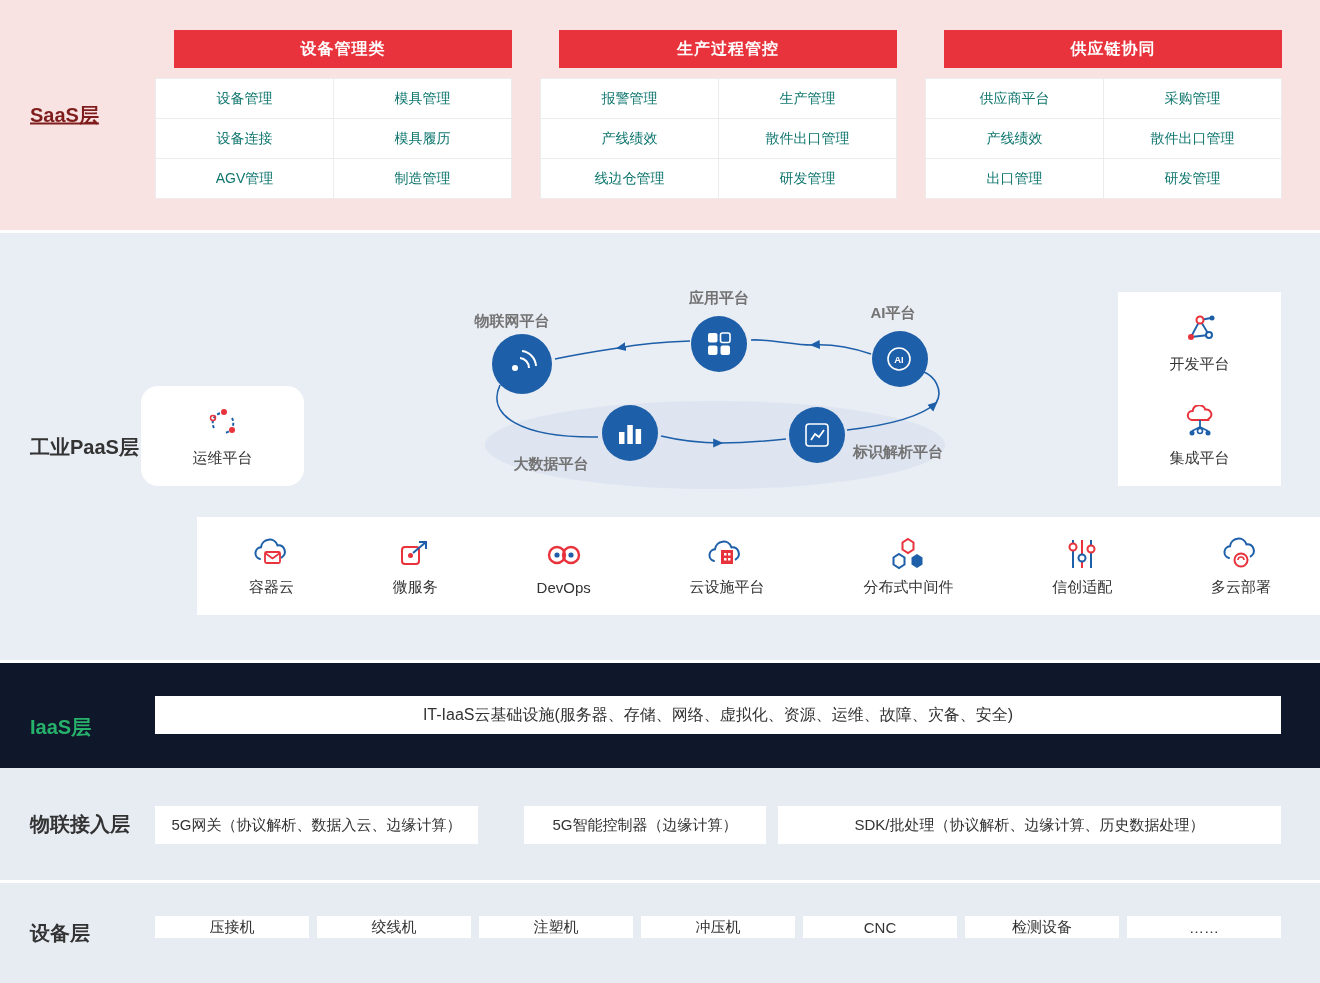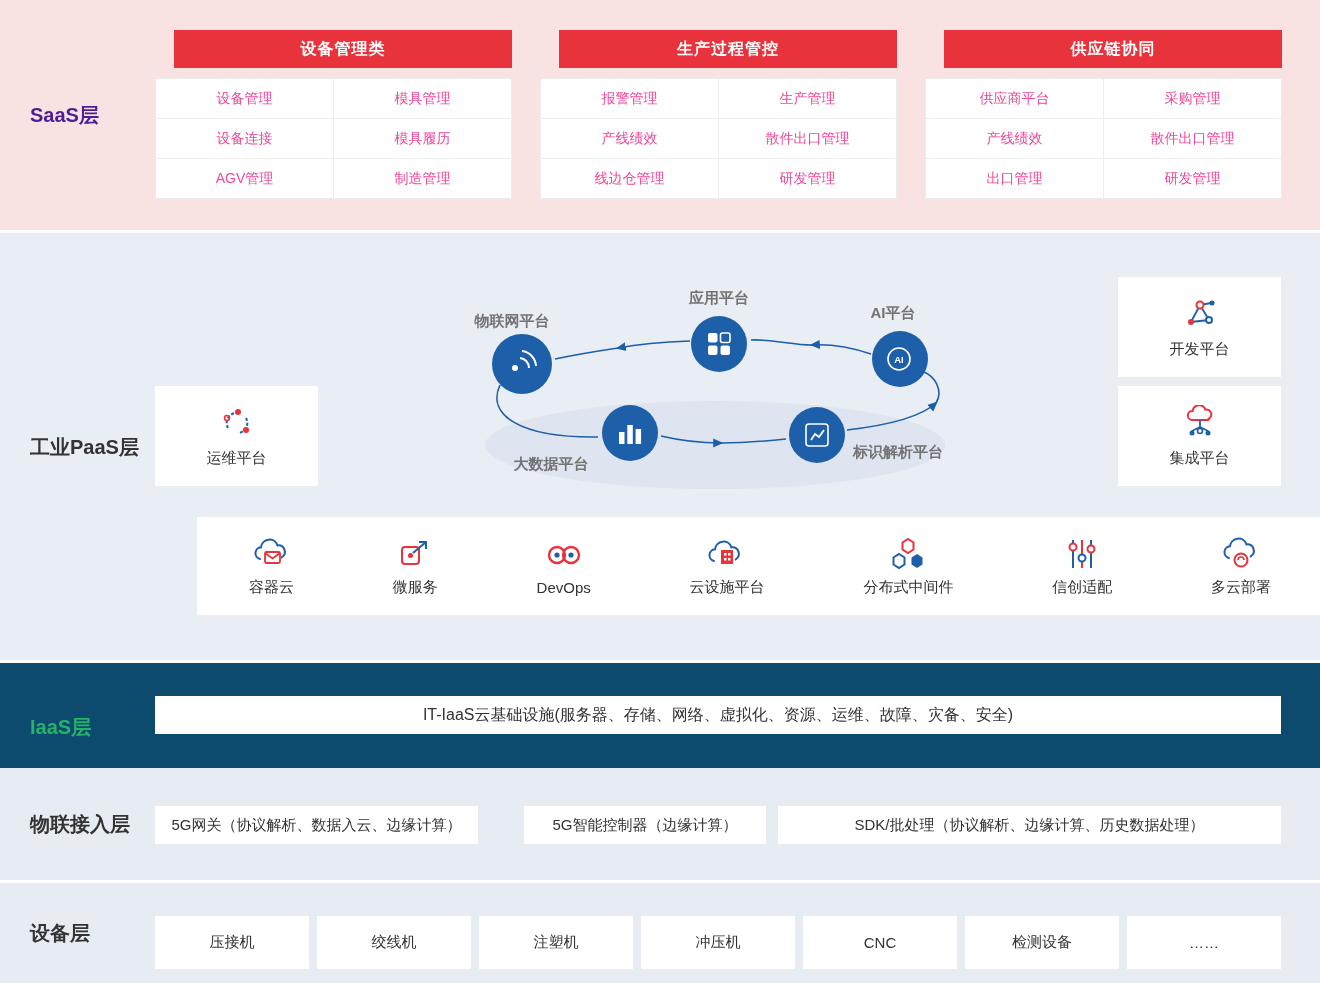--- a/index.html
+++ b/index.html
@@ -2,39 +2,39 @@
 <html><head>
 <meta charset="utf-8">
 <style>
   * { box-sizing: border-box; margin: 0; padding: 0; }
   html, body { width: 1320px; height: 983px; }
   body { position: relative; font-family: "Liberation Sans", "DejaVu Sans", sans-serif; background: #fff; color: #333; overflow: hidden; }
 
   .band { position: absolute; left: 0; width: 1320px; }
   .band-saas   { top: 0;     height: 230px; background: #f8e2e2; }
   .band-paas   { top: 233px; height: 427px; background: #e9edf4; }
-  .band-iaas   { top: 663px; height: 128px; background: #0c4a6e; }
+  .band-iaas   { top: 663px; height: 128px; background: #0f172a; }
   .band-iot    { top: 768px; height: 112px; background: #e7ecf3; }
   .band-device { top: 883px; height: 100px; background: #e7ecf3; }
 
   .layer-label { position: absolute; left: 30px; top: 50%; transform: translateY(-50%);
                  font-size: 20px; font-weight: bold; white-space: nowrap; }
-  .lab-red   { color: #4c1d95; }
+  .lab-red   { color: #7f1d1d; text-decoration: underline; }
   .lab-green { color: #27b26b; }
   .lab-dark  { color: #333333; }
 
   
   .saas-group { position: absolute; top: 30px; width: 357px; }
   .g1 { left: 155px; } .g2 { left: 540px; } .g3 { left: 925px; }
   .group-header { height: 38px; background: #e8323c; color: #fff; font-size: 16px; font-weight: bold;
                   display: flex; align-items: center; justify-content: center; letter-spacing: 1px; margin-left: 19px; }
   .group-cells { margin-top: 10px; display: grid; grid-template-columns: 1fr 1fr; gap: 1px;
                  background: #ececec; border: 1px solid #ececec; }
   .cell { background: #fff; height: 39px; display: flex; align-items: center; justify-content: center;
-          font-size: 14px; color: #ec4899; }
+          font-size: 14px; color: #0f766e; }
 
   
   .card { position: absolute; width: 163px; height: 100px; background: #fff;
           display: flex; flex-direction: column; align-items: center; justify-content: center; gap: 8px; }
   .card-label { font-size: 15px; color: #333; }
 
   
   .cycle { position: absolute; left: 460px; top: 40px; width: 500px; height: 235px; }
   .cycle-svg { position: absolute; left: 0; top: 0; }
   .cycle-label { position: absolute; transform: translateX(-50%); font-size: 15px; font-weight: bold;
@@ -48,21 +48,21 @@
 
   
   .white-bar { position: absolute; height: 38px; background: #fff; display: flex; align-items: center;
                justify-content: center; font-size: 15px; color: #333; }
   .iaas-bar { left: 155px; top: 33px; width: 1126px; font-size: 16px; }
   .iot-bar1 { left: 155px; top: 38px; width: 323px; }
   .iot-bar2 { left: 524px; top: 38px; width: 242px; }
   .iot-bar3 { left: 778px; top: 38px; width: 503px; }
 
   .device-bars { position: absolute; left: 155px; top: 33px; width: 1126px; display: flex; gap: 8px; }
-  .device-bar { flex: 1; height: 53px; background: #fff; display: flex; align-items: center;
+  .device-bar { flex: 1; height: 22px; background: #fff; display: flex; align-items: center;
                 justify-content: center; font-size: 15px; color: #333; }
 </style>
 </head>
 <body>
 
 <div class="band band-saas">
   <div class="layer-label lab-red">SaaS层</div>
 
   <div class="saas-group g1">
     <div class="group-header">设备管理类</div>
@@ -98,32 +98,32 @@
       <div class="cell">出口管理</div>
       <div class="cell">研发管理</div>
     </div>
   </div>
 </div>
 
 <div class="band band-paas">
   <div class="layer-label lab-dark">工业PaaS层</div>
 
 
-  <div class="card" style="left:155px; top:153px;">
+  <div class="card" style="left:141px; top:153px;border-radius:17px;">
     <svg width="36" height="36" viewBox="0 0 36 36">
       <path d="M 9,23 A 10,10 0 0 1 17,8" fill="none" stroke="#1d5fa8" stroke-width="2" stroke-dasharray="3,2"></path>
       <path d="M 27,13 A 10,10 0 0 1 19,28" fill="none" stroke="#1d5fa8" stroke-width="2" stroke-dasharray="3,2"></path>
       <circle cx="19" cy="7" r="3" fill="#e8323c"></circle>
       <circle cx="27" cy="25" r="3" fill="#e8323c"></circle>
       <circle cx="8" cy="13" r="2.5" fill="none" stroke="#e8323c" stroke-width="1.5"></circle>
     </svg>
     <span class="card-label">运维平台</span>
   </div>
 
-  <div class="card" style="left:1118px; top:44px;">
+  <div class="card" style="left:1118px; top:59px;">
     <svg width="36" height="36" viewBox="0 0 36 36">
       <line x1="18" y1="9" x2="9" y2="26" stroke="#1d5fa8" stroke-width="1.8"></line>
       <line x1="18" y1="9" x2="27" y2="24" stroke="#1d5fa8" stroke-width="1.8"></line>
       <line x1="9" y1="26" x2="27" y2="24" stroke="#1d5fa8" stroke-width="1.8"></line>
       <line x1="18" y1="9" x2="29" y2="7" stroke="#1d5fa8" stroke-width="1.8"></line>
       <circle cx="18" cy="9" r="3.5" fill="#fff" stroke="#e8323c" stroke-width="2"></circle>
       <circle cx="9" cy="26" r="3" fill="#e8323c"></circle>
       <circle cx="27" cy="24" r="3" fill="#fff" stroke="#1d5fa8" stroke-width="2"></circle>
       <circle cx="30" cy="7" r="2.5" fill="#1d5fa8"></circle>
     </svg>

